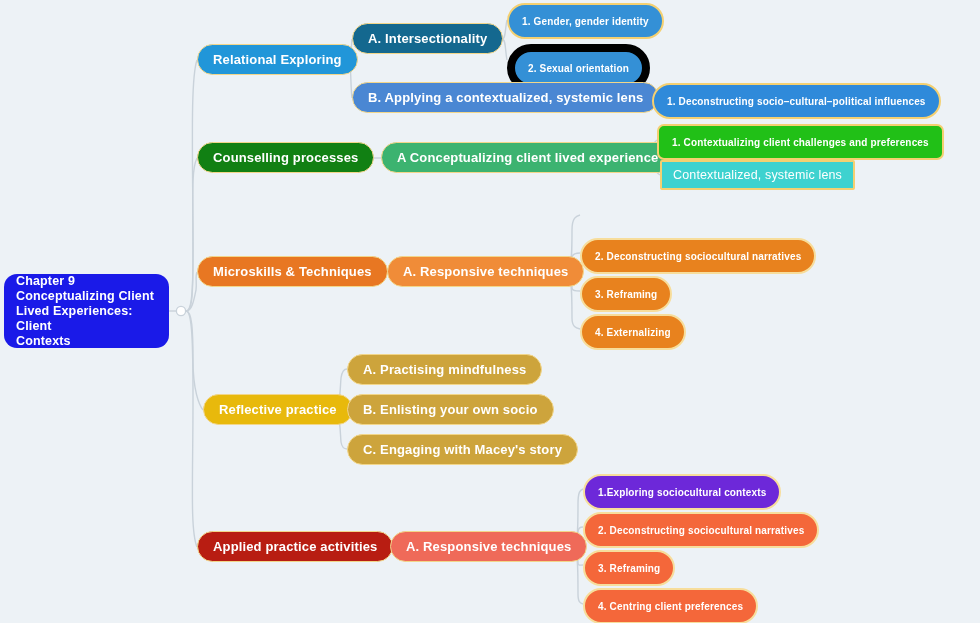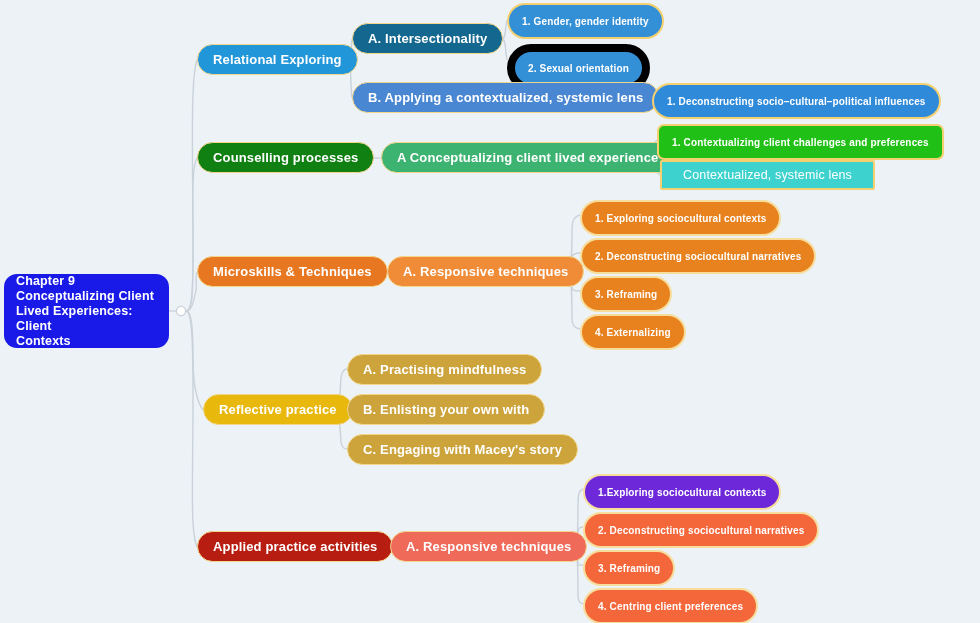--- a/index.html
+++ b/index.html
@@ -59,21 +59,21 @@
   }
   .pill-sm {
     border-radius: 999px;
     padding: 16px 13px;
     font-size: 10px;
     font-weight: bold;
     height: 28px;
   }
   .rect {
     border-radius: 2px;
-    padding: 0 21px;
+    padding: 0 11px;
     font-size: 12.5px;
     height: 30px;
   }
 
   
   .n-b1      { left: 197px; top: 44px;  background: #2196d9; border: 1.5px solid #f2d68a; }
   .n-b1a     { left: 352px; top: 23px;  background: #14688f; border: 1.5px solid #f2d68a; }
   .n-b1a1    { left: 507px; top: 3px;   background: #3490d6; border: 2px solid #f4d071; }
   .n-b1a2    { left: 507px; top: 44px;  background: #3490d6; border: 8px solid #000000; }
   .n-b1b     { left: 352px; top: 82px;  background: #4a87d3; border: 1.5px solid #f2d68a; }
@@ -196,28 +196,27 @@
   <div class="node pill n-b1b">B. Applying a contextualized, systemic lens</div>
   <div class="node pill-sm n-b1b1">1. Deconstructing socio–cultural–political influences</div>
 
   <div class="node pill n-b2">Counselling processes</div>
   <div class="node pill n-b2a">A Conceptualizing client lived experience</div>
   <div class="node pill-sm n-b2a1">1. Contextualizing client challenges and preferences</div>
   <div class="node rect n-b2a2">Contextualized, systemic lens</div>
 
   <div class="node pill n-b3">Microskills &amp; Techniques</div>
   <div class="node pill n-b3a">A. Responsive techniques</div>
-  <div class="node pill-sm n-b3a1">1. Exploring sociocultural contexts</div>
   <div class="node pill-sm n-b3a2">2. Deconstructing sociocultural narratives</div>
   <div class="node pill-sm n-b3a3">3. Reframing</div>
   <div class="node pill-sm n-b3a4">4. Externalizing</div>
 
   <div class="node pill n-b4">Reflective practice</div>
   <div class="node pill n-b4a">A. Practising mindfulness</div>
-  <div class="node pill n-b4b">B. Enlisting your own with</div>
+  <div class="node pill n-b4b">B. Enlisting your own socio</div>
   <div class="node pill n-b4c">C. Engaging with Macey's story</div>
 
   <div class="node pill n-b5">Applied practice activities</div>
   <div class="node pill n-b5a">A. Responsive techniques</div>
   <div class="node pill-sm n-b5a1">1.Exploring sociocultural contexts</div>
   <div class="node pill-sm n-b5a2">2. Deconstructing sociocultural narratives</div>
   <div class="node pill-sm n-b5a3">3. Reframing</div>
   <div class="node pill-sm n-b5a4">4. Centring client preferences</div>
 
 </div>

